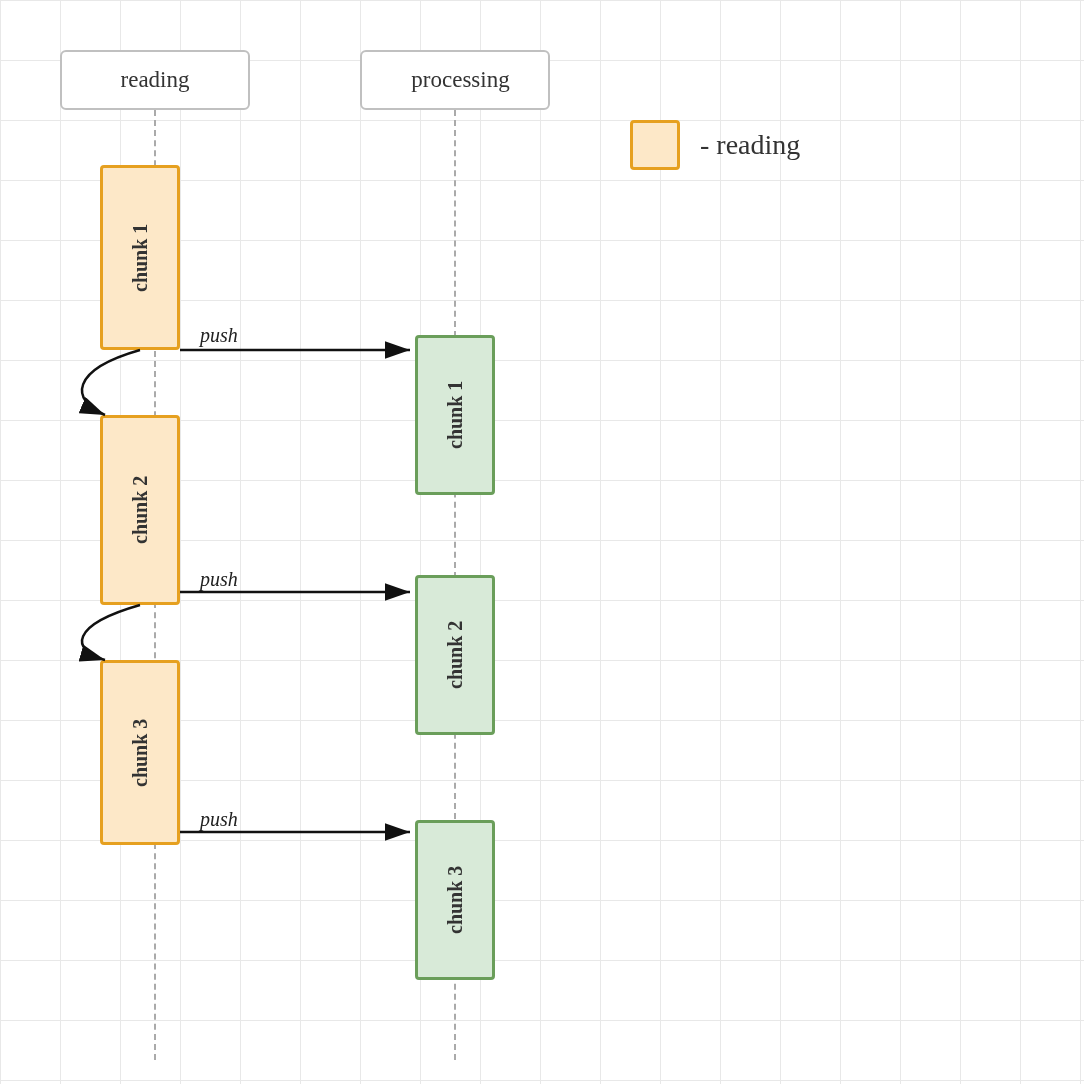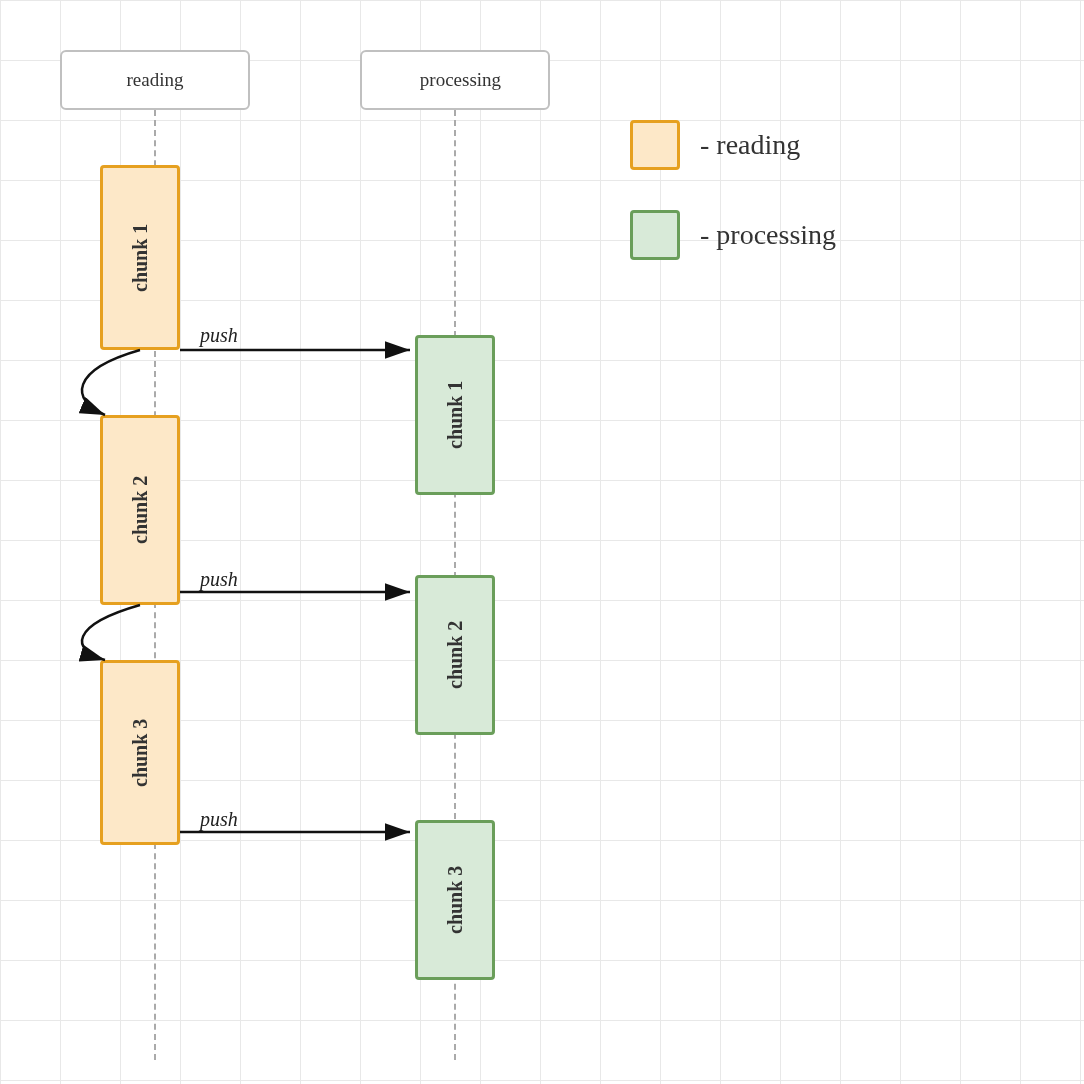--- a/index.html
+++ b/index.html
@@ -33,21 +33,21 @@
 
     
     .lane-header {
       position: absolute;
       border: 2px solid #c0c0c0;
       border-radius: 6px;
       background: #ffffff;
       display: flex;
       align-items: center;
       justify-content: center;
-      font-size: 19px;
+      font-size: 23px;
       color: #333;
     }
 
     
     .dashed-line {
       position: absolute;
       border-left: 2px dashed #aaaaaa;
     }
 
     
@@ -188,19 +188,15 @@
     <path d="M 140 350 C 70 370, 70 400, 105 415" stroke="#111" stroke-width="2.5" fill="none" marker-end="url(#arrowhead)"></path>
 
     <path d="M 140 605 C 70 625, 70 650, 105 660" stroke="#111" stroke-width="2.5" fill="none" marker-end="url(#arrowhead)"></path>
   </svg>
 
   <div class="legend">
     <div class="legend-item">
       <div class="legend-box legend-reading-box"></div>
       <span class="legend-text">- reading</span>
     </div>
-    <div class="legend-item">
-      <div class="legend-box legend-processing-box"></div>
-      <span class="legend-text">- processing</span>
-    </div>
   </div>
 
 </div>
 
 </body></html>

